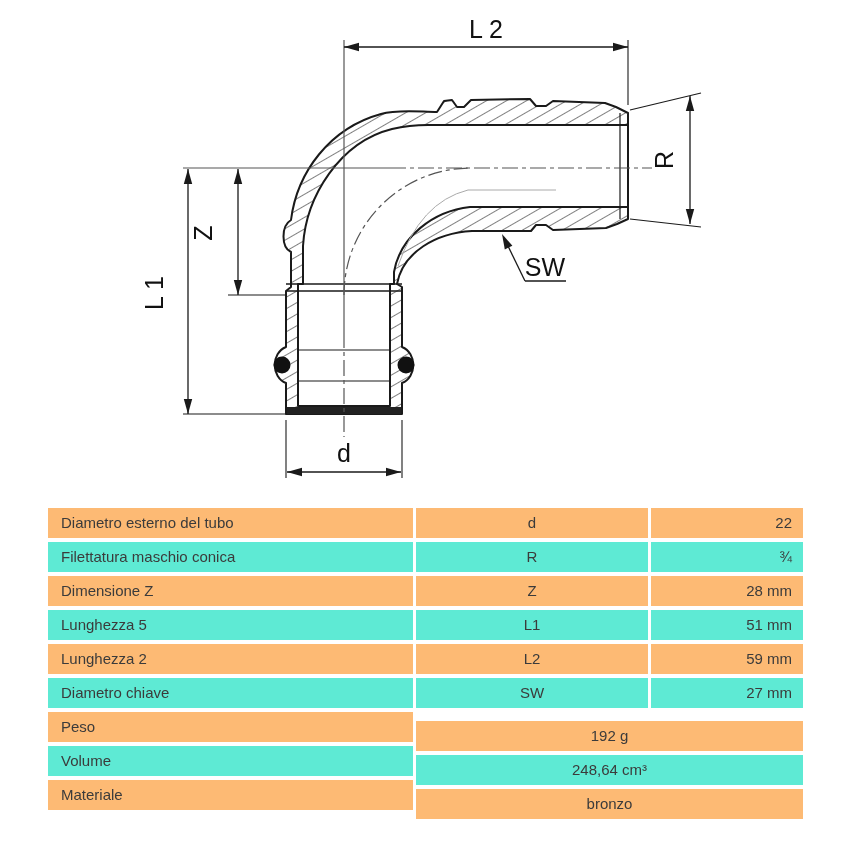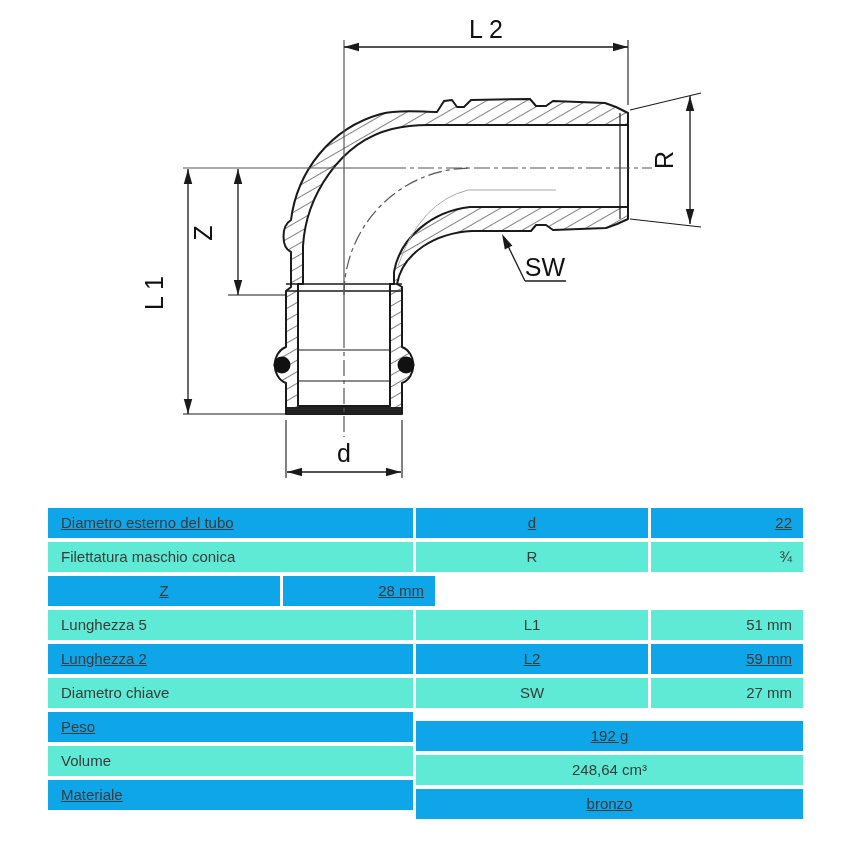--- a/index.html
+++ b/index.html
@@ -9,21 +9,21 @@
   .dim-label{font-family:"Liberation Sans",sans-serif;font-size:25px;fill:#111;}
   
   #spec-table{position:absolute;left:48px;top:508px;width:755px;
               font-size:15px;color:#3b3b3b;}
   .trow{display:flex;height:30px;line-height:30px;margin-bottom:4px;}
   .trow > div{height:30px;}
   .c1{width:365px;padding-left:13px;box-sizing:border-box;text-align:left;margin-right:3px;}
   .c2{width:232px;text-align:center;margin-right:3px;}
   .c3{width:152px;text-align:right;padding-right:11px;box-sizing:border-box;padding-left:11px;}
   .cm{width:387px;text-align:center;margin-top:9px;}
-  .trow.odd  > div{background:#0ea5e9;text-decoration:underline;}
+  .trow.odd  > div{background:#fdba74;}
   .trow.even > div{background:#5eead4;}
 </style>
 </head>
 <body>
 
 <svg id="drawing" width="850" height="500" viewBox="0 0 850 500">
   <defs>
     <pattern id="hatch" patternUnits="userSpaceOnUse" width="10" height="10" patternTransform="rotate(60)">
       <line x1="0" y1="0" x2="0" y2="10" stroke="#2a2a2a" stroke-width="1.2"></line>
     </pattern>
@@ -120,20 +120,21 @@
     <div class="c1">Diametro esterno del tubo</div>
     <div class="c2">d</div>
     <div class="c3">22</div>
   </div>
   <div class="trow even">
     <div class="c1">Filettatura maschio conica</div>
     <div class="c2">R</div>
     <div class="c3">¾</div>
   </div>
   <div class="trow odd">
+    <div class="c1">Dimensione Z</div>
     <div class="c2">Z</div>
     <div class="c3">28 mm</div>
   </div>
   <div class="trow even">
     <div class="c1">Lunghezza 5</div>
     <div class="c2">L1</div>
     <div class="c3">51 mm</div>
   </div>
   <div class="trow odd">
     <div class="c1">Lunghezza 2</div>

